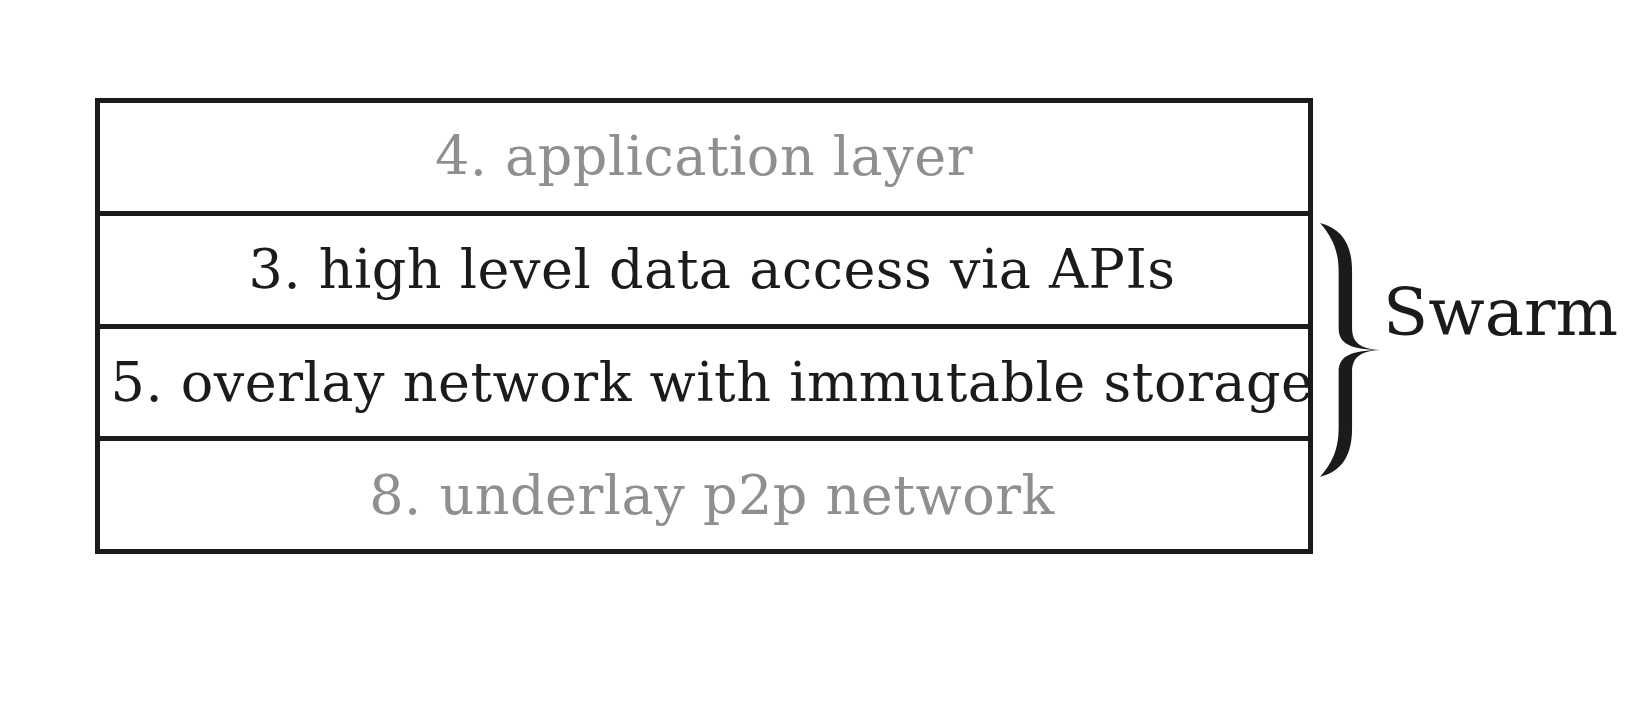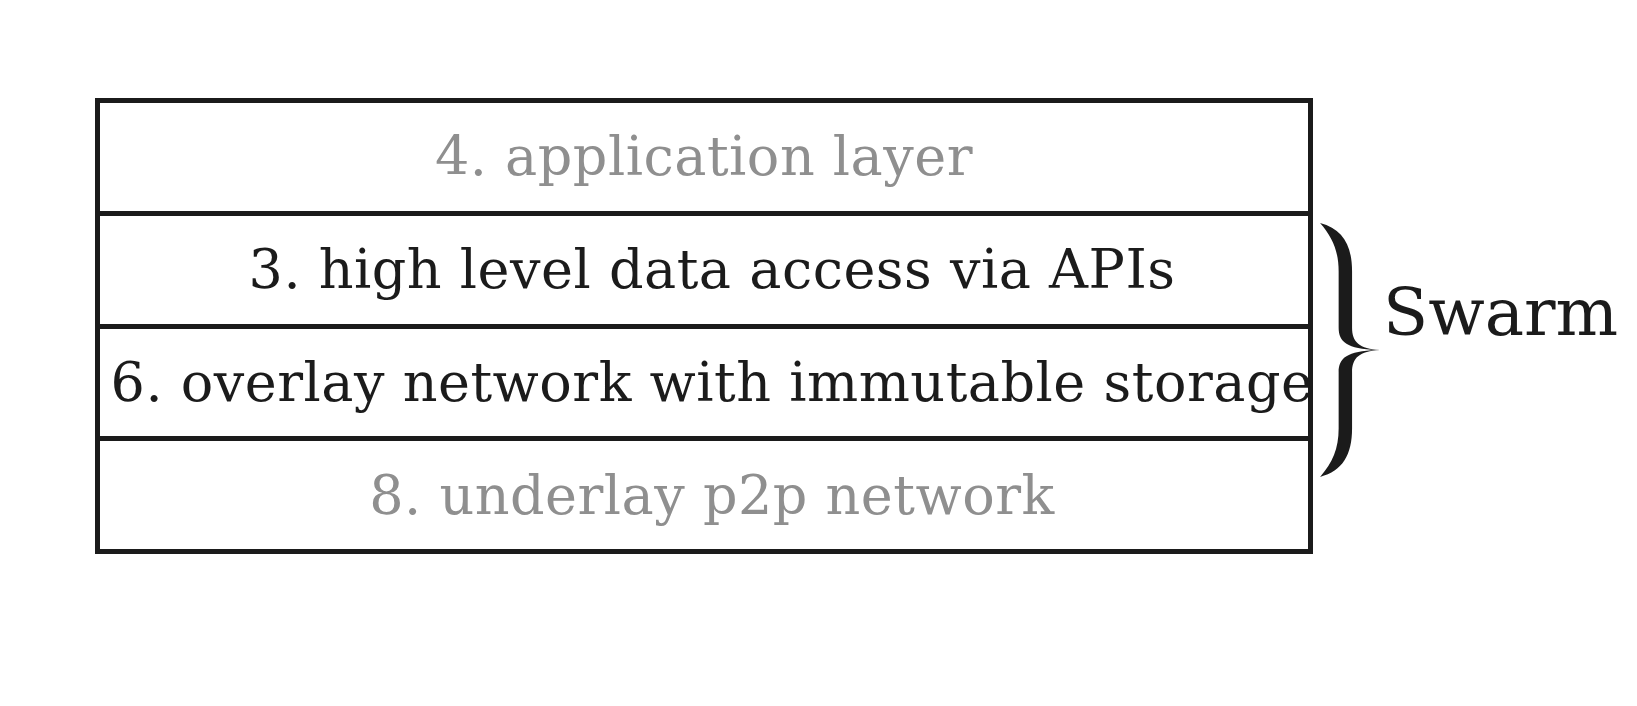--- a/index.html
+++ b/index.html
@@ -67,21 +67,21 @@
   .brace-label div { white-space: nowrap; }
 </style>
 </head>
 <body>
 
 <div class="canvas">
 
   <div class="stack">
     <div class="layer muted">4. application layer</div>
     <div class="layer strong">3. high level data access via APIs</div>
-    <div class="layer strong">6. overlay network with immutable storage</div>
+    <div class="layer strong">5. overlay network with immutable storage</div>
     <div class="layer muted">8. underlay p2p network</div>
   </div>
 
   <div class="brace">
     <svg viewBox="0 0 62 256" preserveAspectRatio="none" aria-hidden="true">
       <path d="M 2,2
                C 24,8 33,24 33,50
                L 33,106
                C 33,120 40,127 60,128
                C 40,129 33,136 33,150

